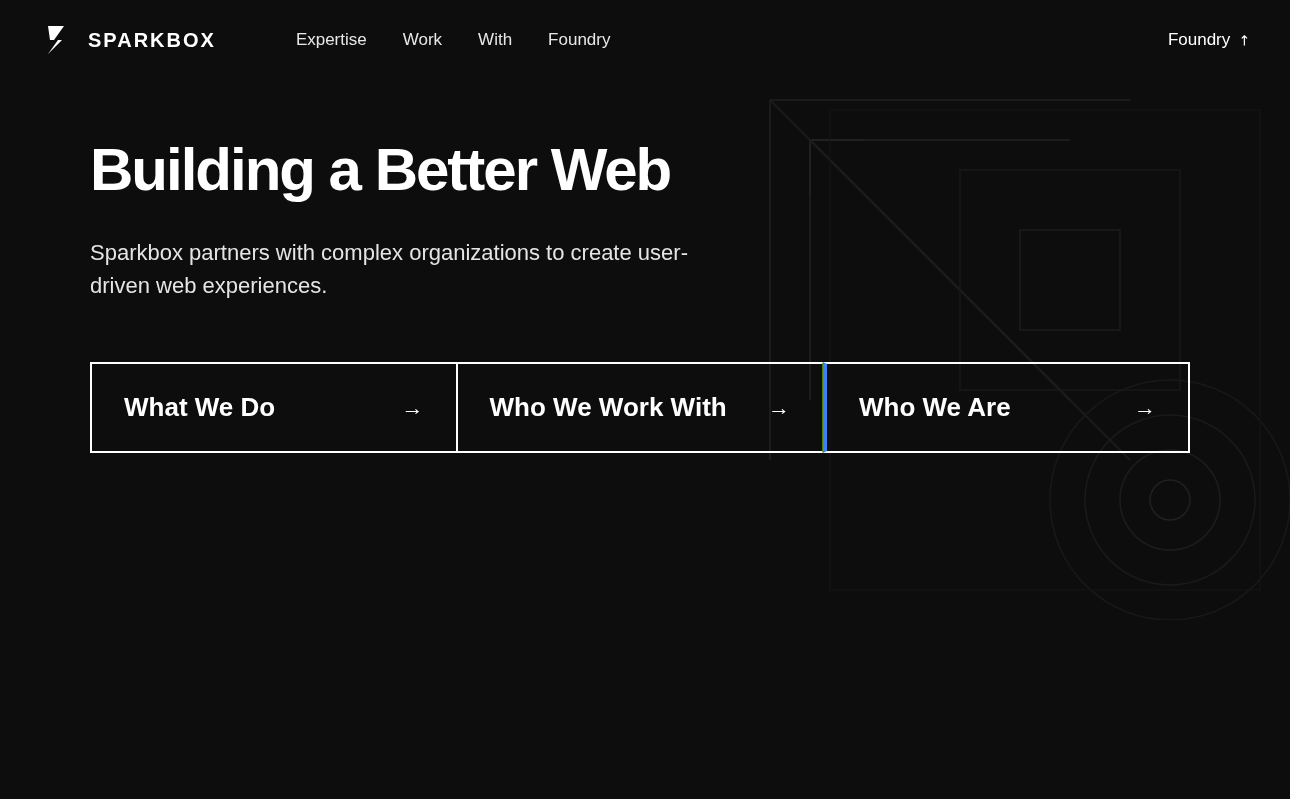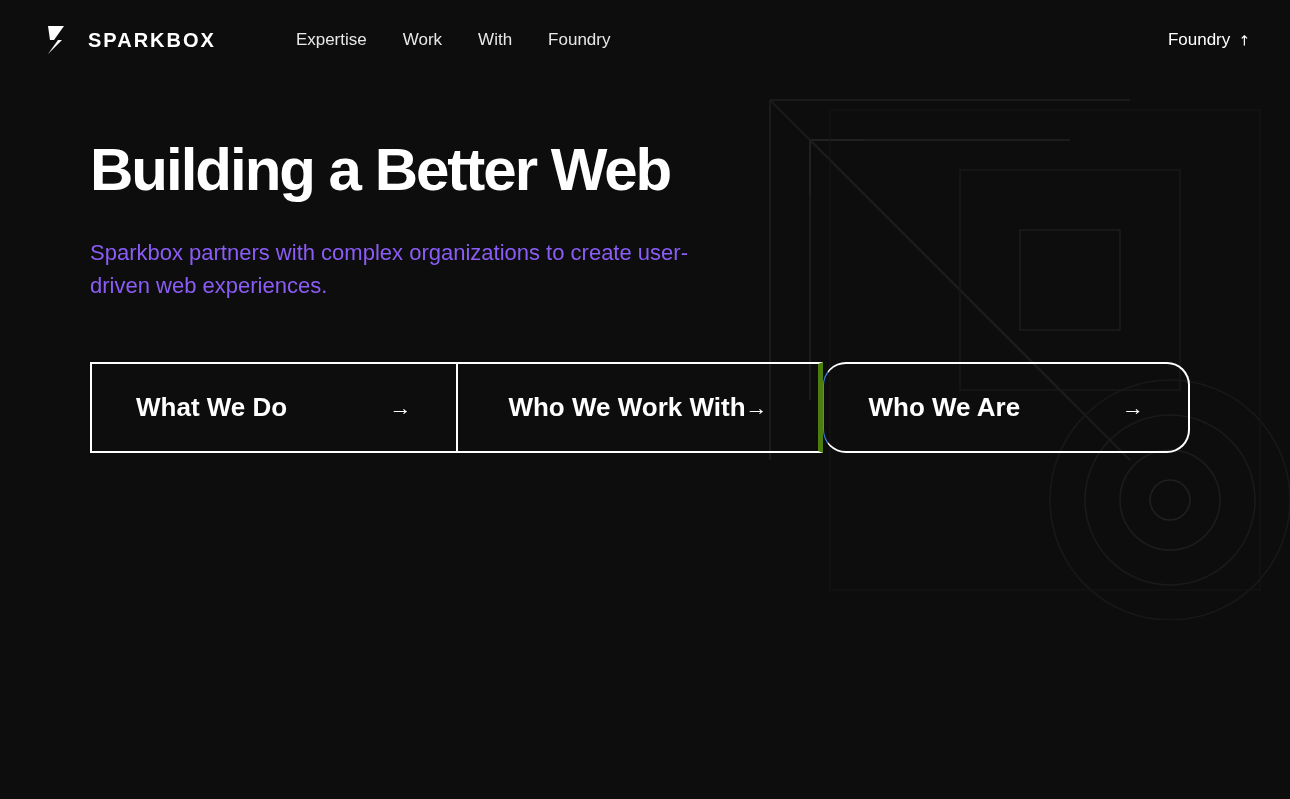--- a/index.html
+++ b/index.html
@@ -110,58 +110,56 @@
       line-height: 1.0;
       letter-spacing: -2px;
       margin-bottom: 36px;
       color: #ffffff;
     }
 
     .hero-subtext {
       font-size: 22px;
       font-weight: 400;
       line-height: 1.5;
-      color: #8b5cf6;
+      color: #e5e5e5;
       max-width: 600px;
       margin-bottom: 60px;
     }
 
     
     .cta-cards {
       display: flex;
       gap: 0;
       width: 1100px;
     }
 
     .cta-card {
       border: 2px solid #ffffff;
       display: flex;
       align-items: center;
       justify-content: space-between;
-      padding: 28px 44px;
+      padding: 28px 32px;
       width: 414px;
       cursor: pointer;
       transition: background 0.2s;
       text-decoration: none;
       color: #ffffff;
     }
 
     .cta-card:first-child {
       border-right: 1px solid #ffffff;
     }
 
     .cta-card:nth-child(2) {
       border-left: 1px solid #ffffff;
-      border-right: 5px solid #4d7c0f;
-      justify-content: center;
+      border-right: 1px solid #4d7c0f;
     }
 
     .cta-card:last-child {
-      border-left: 1px solid #3b82f6;
-      border-radius: 23px;
+      border-left: 4px solid #3b82f6;
     }
 
     .cta-label {
       font-size: 26px;
       font-weight: 700;
     }
 
     .cta-arrow {
       font-size: 22px;
       font-weight: 300;

